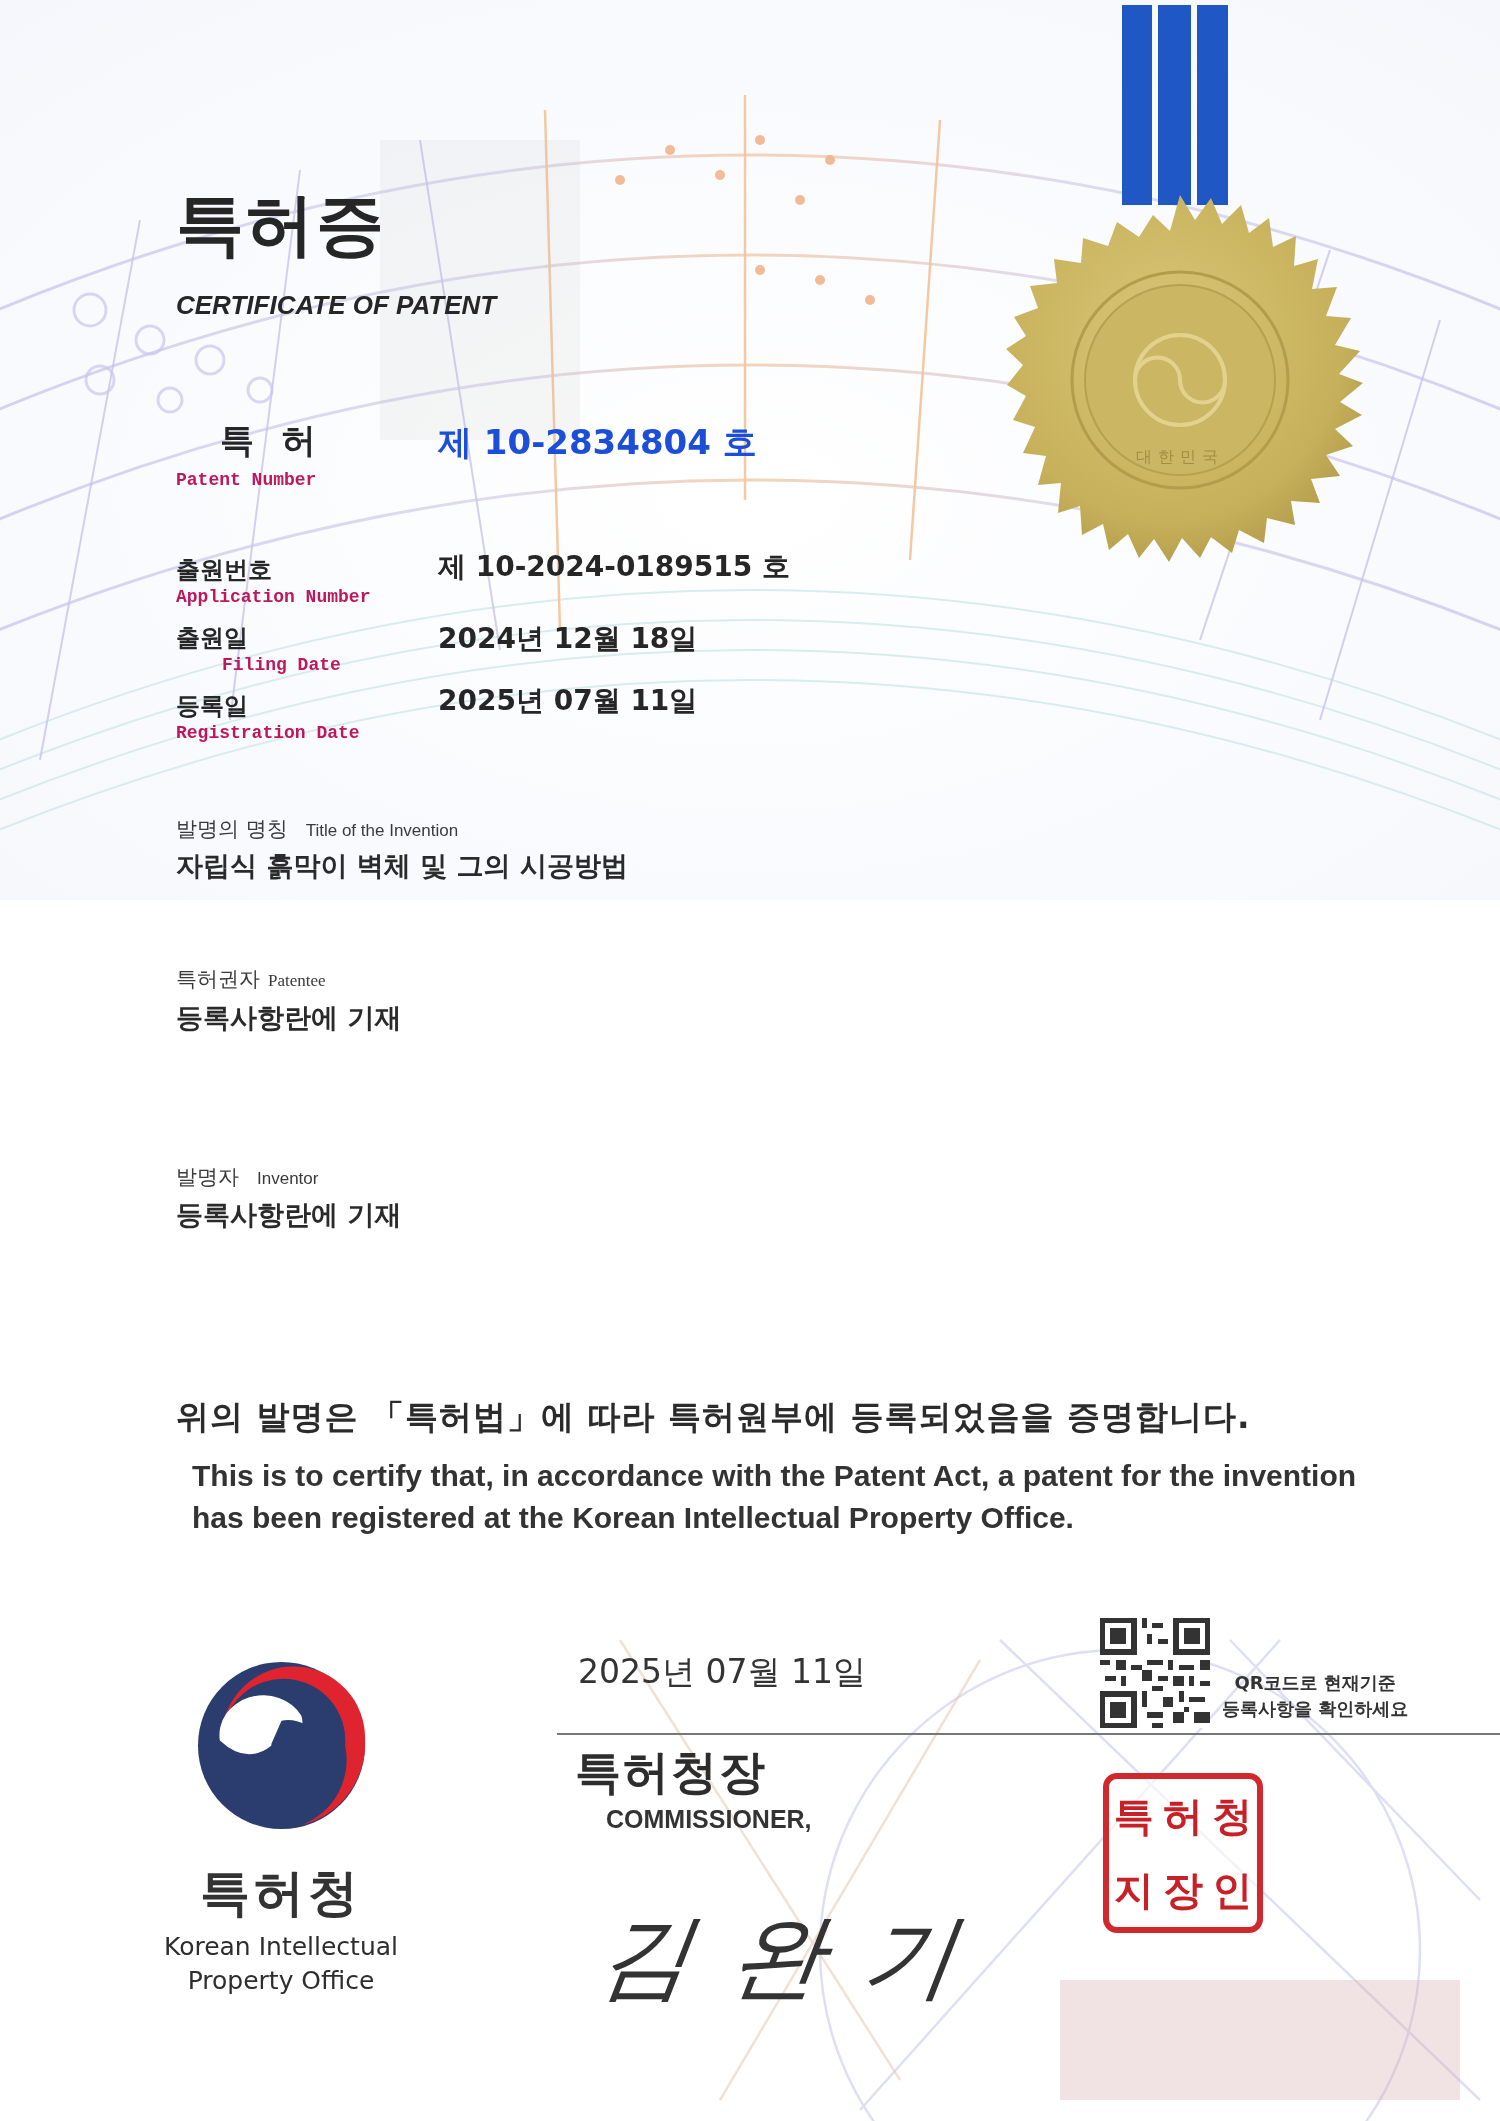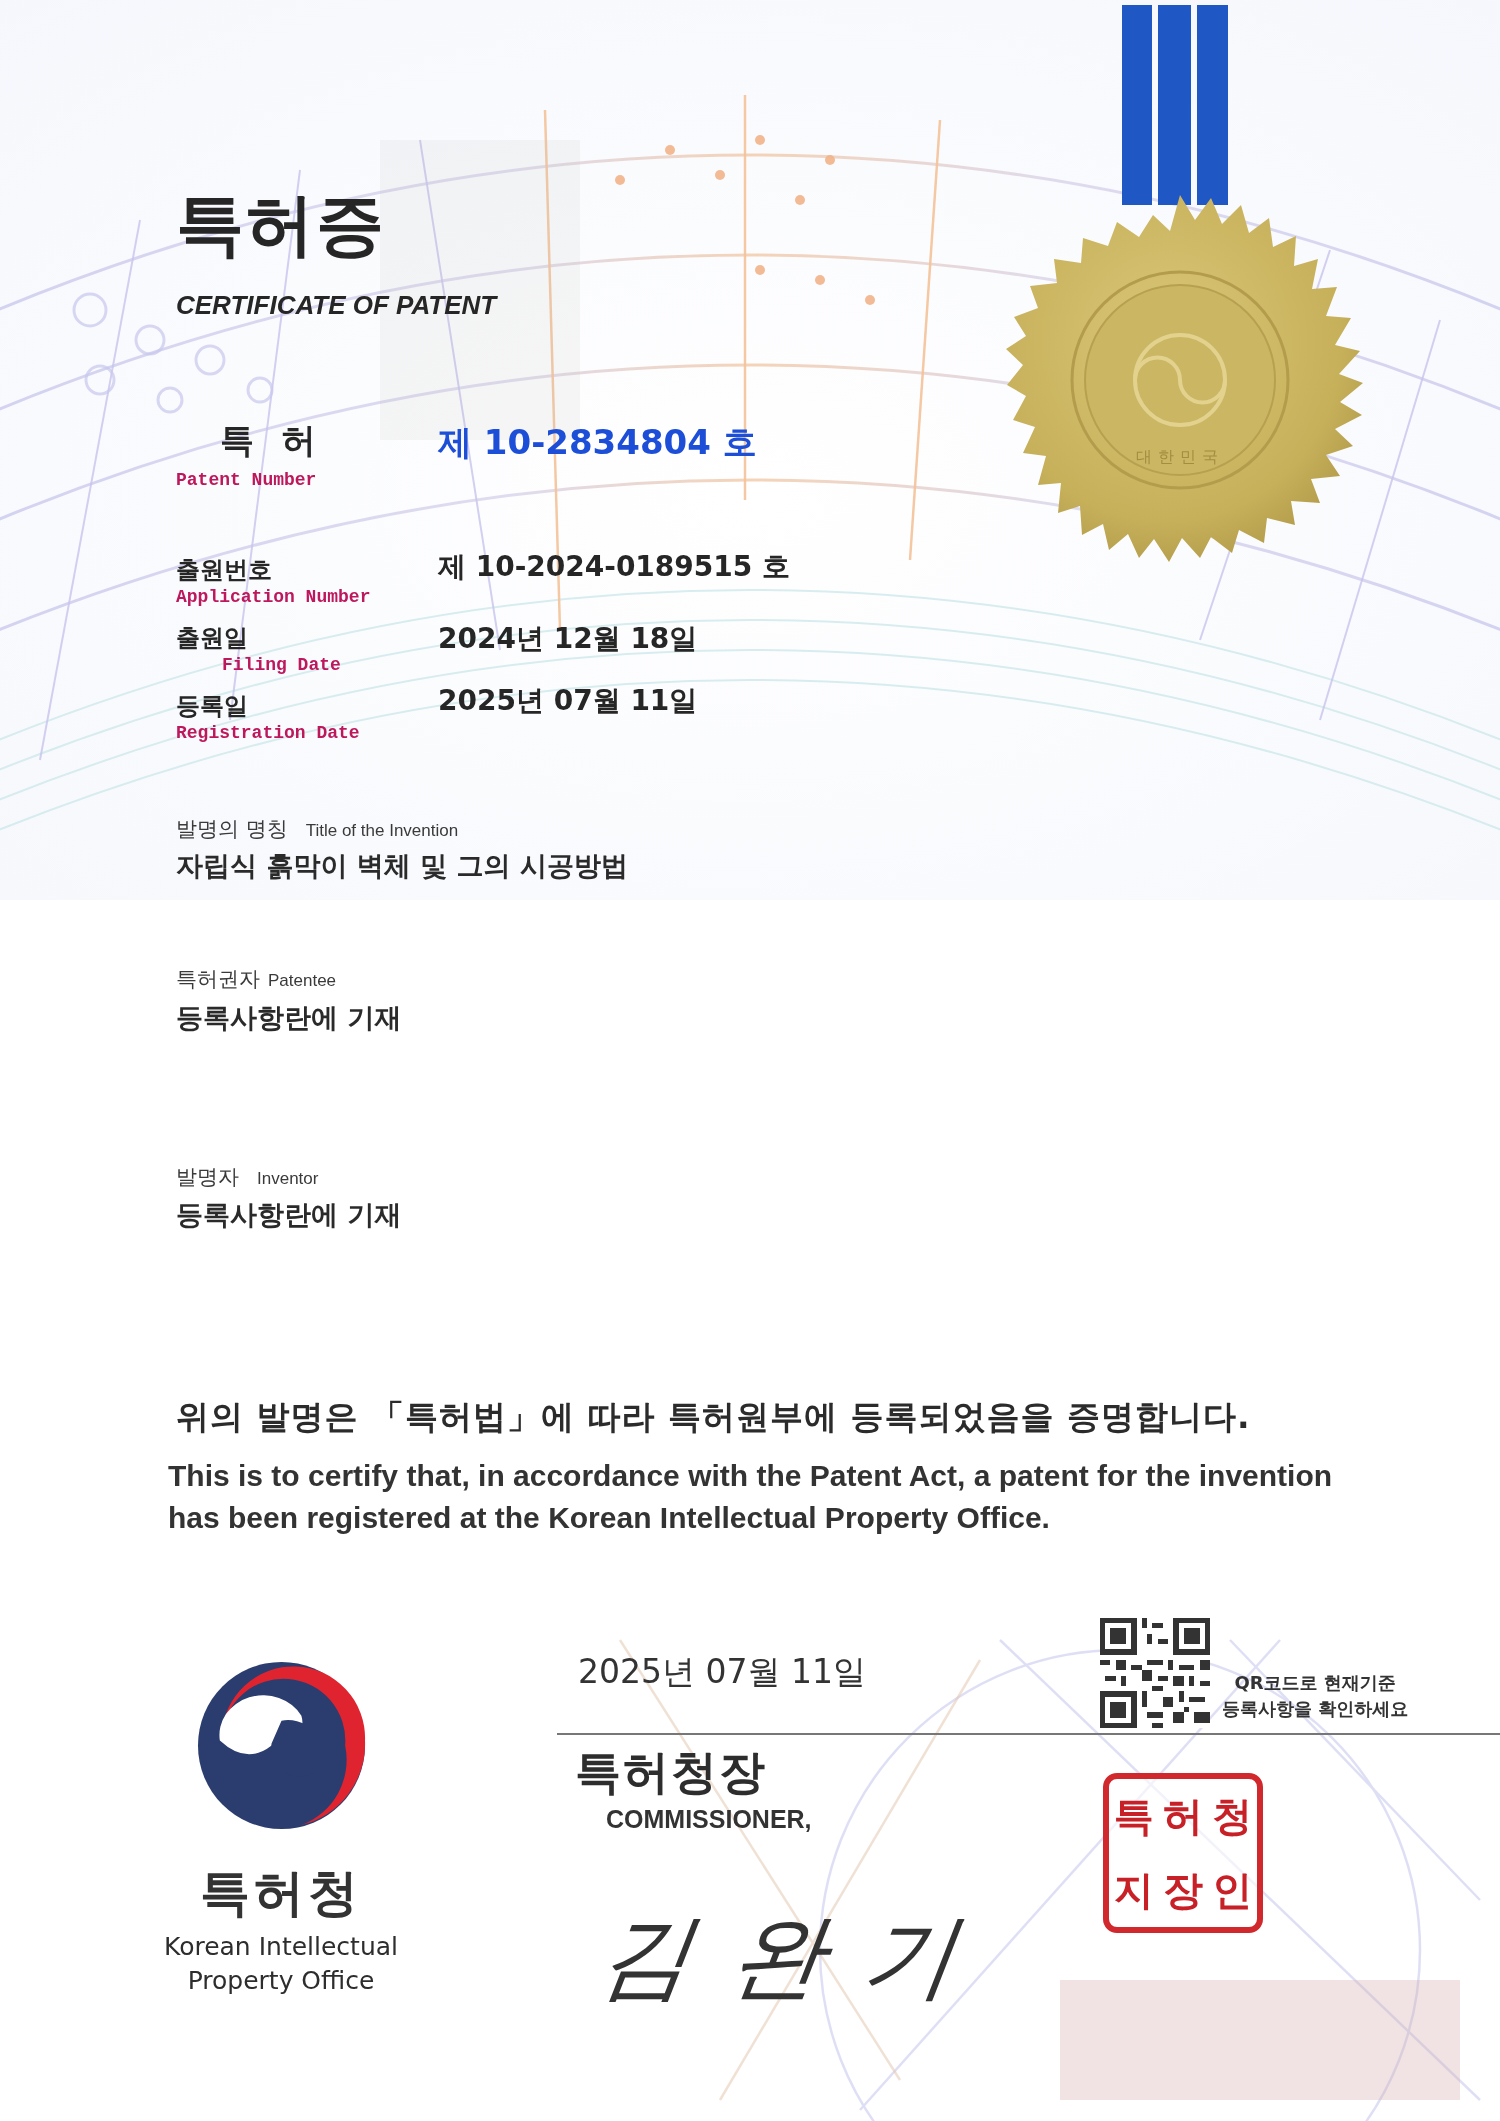--- a/index.html
+++ b/index.html
@@ -11,21 +11,21 @@
   .title-en { left: 176px; top: 290px; font-size: 26px; font-weight: bold; color: #262626; font-family: "Liberation Sans", sans-serif; font-style: italic; }
   .lbl-kr-bold { font-size: 24px; font-weight: bold; color: #262626; }
   .lbl-kr-big { font-size: 34px; font-weight: bold; color: #262626; letter-spacing: 8px; margin-left: 44px; }
   .lbl-en { font-size: 18px; font-weight: bold; color: #be185d; font-family: Liberation Mono, monospace; }
   .val { left: 438px; font-size: 28px; font-weight: bold; color: #262626; font-family: "DejaVu Sans", sans-serif; }
   .val-big { left: 438px; font-size: 34px; font-weight: bold; color: #1d4ed8; font-family: "DejaVu Sans", sans-serif; }
   .sec-kr { font-size: 21px; color: #3a3a3a; }
   .sec-en { font-size: 17px; color: #3a3a3a; font-family: "Liberation Sans", sans-serif; margin-left: 18px; }
   .sec-val { font-size: 27px; font-weight: bold; color: #2a2a2a; }
   .stmt-kr { left: 176px; top: 1395px; font-size: 33px; font-weight: bold; color: #2b2b2b; letter-spacing: 1px; }
-  .stmt-en { left: 168px; top: 1455px; width: 1170px; font-size: 30px; font-weight: bold; line-height: 42px; color: #333; font-family: "Liberation Sans", sans-serif; }
+  .stmt-en { left: 192px; top: 1455px; width: 1170px; font-size: 30px; font-weight: bold; line-height: 42px; color: #333; font-family: "Liberation Sans", sans-serif; }
   .issue-date { left: 578px; top: 1650px; font-size: 33px; color: #333; }
   .rule { left: 557px; top: 1733px; width: 943px; height: 2px; background: #777; }
   .commissioner-kr { left: 575px; top: 1742px; font-size: 46px; font-weight: bold; color: #2d2d2d; letter-spacing: 2px; }
   .commissioner-en { left: 606px; top: 1800px; font-size: 25px; font-weight: bold; color: #333; line-height: 38px; font-family: "Liberation Sans", sans-serif; }
   .qr-note { left: 1222px; top: 1670px; font-size: 18px; font-weight: bold; color: #333; text-align: center; line-height: 26px; }
   .kipo-kr { left: 176px; top: 1860px; width: 210px; text-align: center; font-size: 50px; font-weight: bold; color: #333; letter-spacing: 4px; }
   .kipo-en { left: 150px; top: 1930px; width: 262px; text-align: center; font-size: 25px; color: #2d2d2d; line-height: 34px; font-family: "DejaVu Sans", sans-serif; }
   .signature { left: 600px; top: 1895px; font-size: 92px; color: #333; font-family: "DejaVu Serif", serif; font-style: italic; letter-spacing: 40px; transform: skewX(-8deg); }
   .ribbon { position: absolute; top: 5px; height: 200px; background: #1f57c4; }
   .stamp { position: absolute; left: 1103px; top: 1773px; width: 160px; height: 160px; border: 6px solid #d0282d; border-radius: 14px; box-sizing: border-box; background: rgba(255,255,255,0.6); display: grid; grid-template-columns: repeat(3, 1fr); grid-template-rows: repeat(2, 1fr); color: #c82027; font-weight: bold; font-size: 40px; text-align: center; align-items: center; }
@@ -154,21 +154,21 @@
 <div class="abs lbl-kr-bold" style="left:176px; top:690px;">등록일</div>
 <div class="abs lbl-en" style="left:176px; top:723px;">Registration Date</div>
 <div class="abs val" style="top:682px;">2025년 07월 11일</div>
 
 <div class="abs" style="left:176px; top:815px;">
   <span class="sec-kr">발명의 명칭</span><span class="sec-en">Title of the Invention</span>
 </div>
 <div class="abs sec-val" style="left:176px; top:848px;">자립식 흙막이 벽체 및 그의 시공방법</div>
 
 <div class="abs" style="left:176px; top:965px;">
-  <span class="sec-kr">특허권자</span><span class="sec-en" style="margin-left:8px;">Patentee</span>
+  <span class="sec-kr">특허권자</span><span class="sec-en" style="margin-left:8px;font-family:Liberation Serif, serif;">Patentee</span>
 </div>
 <div class="abs sec-val" style="left:176px; top:1000px;">등록사항란에 기재</div>
 
 <div class="abs" style="left:176px; top:1163px;">
   <span class="sec-kr">발명자</span><span class="sec-en">Inventor</span>
 </div>
 <div class="abs sec-val" style="left:176px; top:1197px;">등록사항란에 기재</div>
 
 <div class="abs stmt-kr">위의 발명은 「특허법」에 따라 특허원부에 등록되었음을 증명합니다.</div>
 <div class="abs stmt-en">This is to certify that, in accordance with the Patent Act, a patent for the invention has been registered at the Korean Intellectual Property Office.</div>

